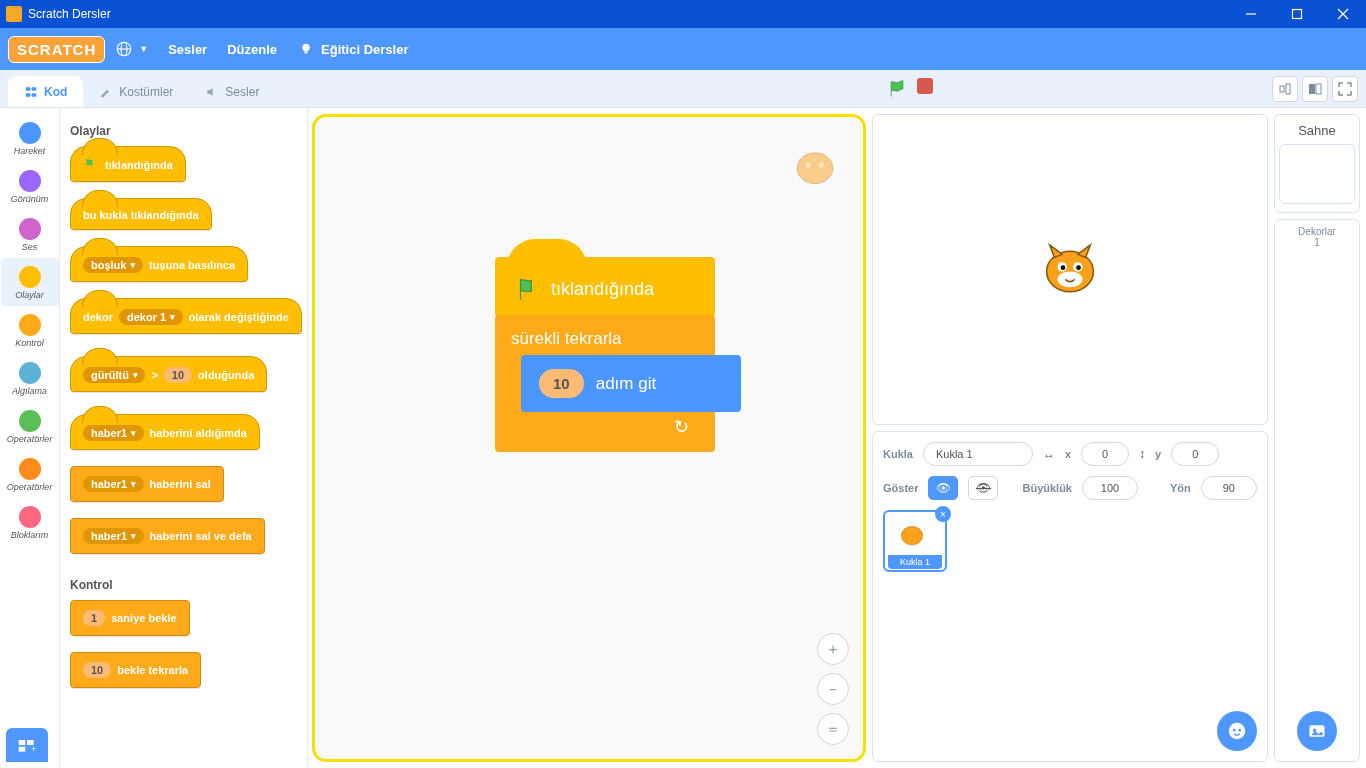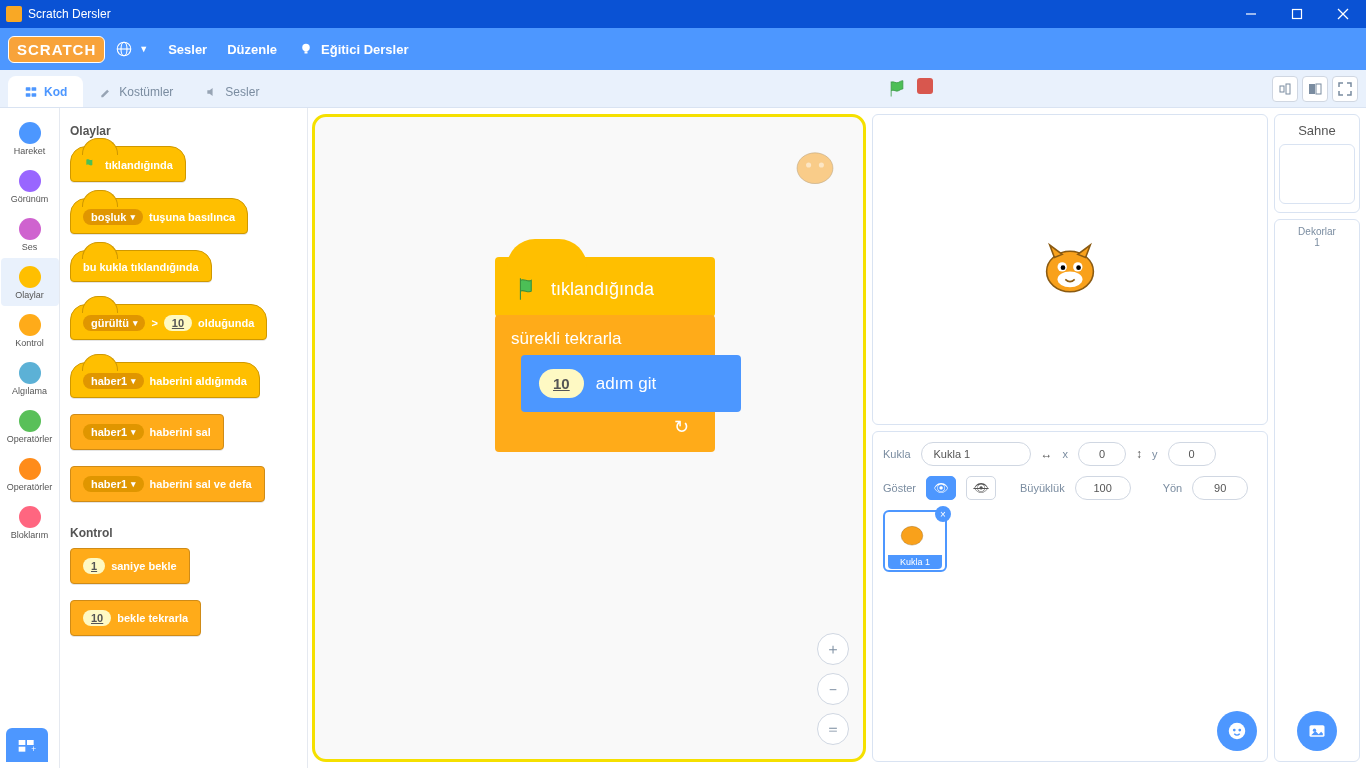--- a/index.html
+++ b/index.html
@@ -26,33 +26,33 @@
 .sqbtn { width:26px; height:26px; border:1px solid #d0d7e2; border-radius:4px; background:#fff; display:flex; align-items:center; justify-content:center; cursor:pointer; }
 .flagstop { position:absolute; left:887px; top:8px; display:flex; gap:10px; }
 .flag { color:#4cbf56; }
 .stop { width:16px; height:16px; background:#d8574e; border-radius:3px; }
 
 
 .main { display:flex; height:660px; }
 
 
 .cats { width:60px; background:#fff; border-right:1px solid #e5e9f0; display:flex; flex-direction:column; align-items:center; padding-top:6px; }
-.cat { width:58px; padding:4px 0 6px; text-align:center; cursor:pointer; border-radius:4px; }
+.cat { width:58px; padding:4px 0 6px; text-align:center; cursor:pointer; border-radius:4px;font-style:italic; }
 .cat.sel { background:#e9f1fc; }
 .cat .dot { width:22px; height:22px; border-radius:50%; margin:4px auto 2px; }
 .cat .lbl { font-size:9px; color:#555; }
 
 
 .palette { width:248px; background:#fff; border-right:1px solid #e5e9f0; overflow-y:auto; padding:10px 0 10px 8px; }
 .palette h4 { font-size:12px; color:#555; font-weight:600; margin:6px 0 8px 2px; }
 .pblock { position:relative; margin:0 0 16px 2px; filter:drop-shadow(0 1px 0 rgba(0,0,0,.1)); }
 .hat { background:#ffbf00; border:1px solid #cf9800; color:#fff; font-size:11px; font-weight:600; padding:10px 12px 8px; border-radius:16px 16px 4px 4px; display:inline-flex; align-items:center; gap:6px; }
 .hat::before { content:""; position:absolute; left:12px; top:-8px; width:34px; height:16px; background:#ffbf00; border:1px solid #cf9800; border-bottom:none; border-radius:16px 16px 0 0; }
 .stackb { background:#ffab19; border:1px solid #cf8b17; color:#fff; font-size:11px; font-weight:600; padding:9px 12px; border-radius:4px; display:inline-flex; align-items:center; gap:6px; }
-.pill { background:#fef9c3; color:#555; border-radius:999px; padding:2px 8px; font-size:11px; font-weight:600;text-decoration:underline; }
+.pill { background:#fdba74; color:#555; border-radius:999px; padding:2px 8px; font-size:11px; font-weight:600; }
 .ddown { background:#e09600; border-radius:999px; padding:2px 8px; display:inline-flex; align-items:center; gap:4px; }
 .ddown::after { content:"▾"; font-size:9px; }
 
 
 .ws { flex:1; background:#f9f9f9; position:relative; border:3px solid #f5e000; border-radius:14px; margin:6px 6px 6px 4px; }
 .catico { position:absolute; right:16px; top:16px; width:44px; height:44px; }
 .zoom { position:absolute; right:14px; bottom:14px; display:flex; flex-direction:column; gap:8px; }
 .zbtn { width:32px; height:32px; border:1px solid #d0d7e2; border-radius:50%; background:#fff; display:flex; align-items:center; justify-content:center; cursor:pointer; color:#7a8ca0; font-size:15px; }
 
 
@@ -65,21 +65,21 @@
 .looparrow { text-align:right; padding:4px 10px 0; font-size:18px; }
 
 
 .rightcol { width:494px; display:flex; gap:6px; padding:6px 6px 6px 0; }
 .stagecol { flex:1; display:flex; flex-direction:column; gap:6px; }
 .stage { flex:1; max-height:370px; background:#fff; border:1px solid #d9e3f2; border-radius:6px; display:flex; align-items:center; justify-content:center; }
 .spritepanel { flex:1; background:#fff; border:1px solid #d9e3f2; border-radius:6px; padding:10px; font-size:12px; color:#555; position:relative; }
 .sprow { display:flex; align-items:center; gap:10px; margin-bottom:10px; }
 .inp { border:1px solid #d0d7e2; border-radius:999px; padding:5px 12px; font-size:11px; width:72px; text-align:center; color:#555; background:#fff; }
 .iw { width:110px; text-align:left; }
-.lblsm { font-size:11px; color:#7a8ca0; }
+.lblsm { font-size:11px; color:#7a8ca0;font-weight:bold; }
 .eyebtn { width:30px; height:24px; border:1px solid #d0d7e2; border-radius:5px; display:flex; align-items:center; justify-content:center; cursor:pointer; }
 .eyebtn.on { background:#4d97ff; color:#fff; border-color:#4d97ff; }
 .thumb { width:64px; border:2px solid #4d97ff; border-radius:6px; padding:3px 3px 1px; text-align:center; cursor:pointer; background:#fff; position:relative; margin-top:6px; }
 .thumb .timg { width:48px; height:40px; display:flex; align-items:center; justify-content:center; }
 .thumb .tn { background:#4d97ff; color:#fff; font-size:9px; padding:2px 0; border-radius:0 0 4px 4px; }
 .thumb .cx { position:absolute; right:-6px; top:-6px; width:16px; height:16px; background:#4d97ff; color:#fff; border-radius:50%; font-size:10px; display:flex; align-items:center; justify-content:center; }
 .fab { position:absolute; right:10px; bottom:10px; width:40px; height:40px; border-radius:50%; background:#4d97ff; color:#fff; display:flex; align-items:center; justify-content:center; cursor:pointer; font-size:18px; }
 
 .stagepane { width:86px; display:flex; flex-direction:column; gap:6px; }
 .stghdr { background:#fff; border:1px solid #d9e3f2; border-radius:6px; text-align:center; padding:8px 4px; font-size:13px; color:#555; }
@@ -236,27 +236,34 @@
     <div class="pblock">
       <div class="hat">
           <svg width="16" height="16" viewBox="0 0 24 24">
             <path d="M5 3v18M5 4c3-2 6 2 9 0v8c-3 2-6-2-9 0" fill="#4cbf56"></path>
           </svg>
           <span>tıklandığında</span>
         </div>
     </div>
     <div class="pblock">
       <div class="hat">
+          <span>bu kukla tıklandığında</span>
+        </div>
+    </div>
+    <div class="pblock">
+      <div class="hat">
           <span class="ddown">boşluk</span>
           <span>tuşuna basılınca</span>
         </div>
     </div>
     <div class="pblock">
       <div class="hat">
-          <span>bu kukla tıklandığında</span>
+          <span>dekor</span>
+          <span class="ddown">dekor 1</span>
+          <span>olarak değiştiğinde</span>
         </div>
     </div>
     <div class="pblock" style="margin-top:22px">
       <div class="hat">
           <span class="ddown">gürültü</span>
           <span>&gt;</span>
           <span class="pill">10</span>
           <span>olduğunda</span>
         </div>
     </div>

